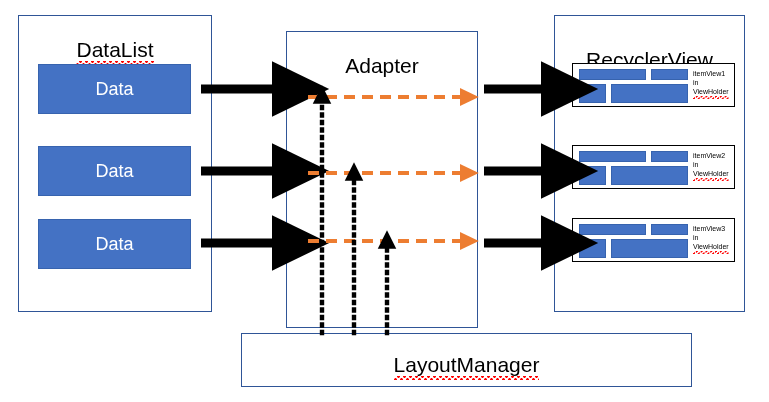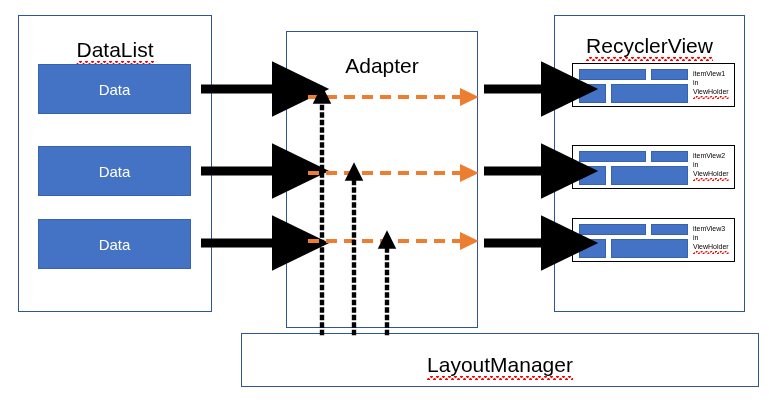--- a/index.html
+++ b/index.html
@@ -57,21 +57,21 @@
   
   .data-block {
     position: absolute;
     box-sizing: border-box;
     background: #4472C4;
     border: 1px solid #3763AE;
     display: flex;
     align-items: center;
     justify-content: center;
     color: #ffffff;
-    font-size: 15px;
+    font-size: 18px;
   }
 
   
   .item-card {
     position: absolute;
     box-sizing: border-box;
     border: 1.6px solid #000000;
     background: #ffffff;
   }
   .iv-bar {
@@ -126,21 +126,21 @@
     <span>Data</span>
   </div>
 
   <div class="panel" style="left:286px; top:31px; width:192px; height:297px;">
     <div class="panel-title" style="top:8px;">
       <span>Adapter</span>
     </div>
   </div>
 
   <div class="panel" style="left:554px; top:15px; width:191px; height:297px;">
-    <div class="panel-title" style="top:4px;">
+    <div class="panel-title" style="top:18px;">
       <span class="squiggle">RecyclerView</span>
     </div>
   </div>
 
   <div class="item-card" style="left:572px; top:63px; width:163px; height:44px;">
     <div class="iv-bar" style="left:6px;  top:5px;  width:67px; height:11px;"></div>
     <div class="iv-bar" style="left:78px; top:5px;  width:37px; height:11px;"></div>
     <div class="iv-bar" style="left:6px;  top:20px; width:27px; height:19px;"></div>
     <div class="iv-bar" style="left:38px; top:20px; width:77px; height:19px;"></div>
     <div class="iv-label" style="left:120px; top:5px;">
@@ -167,21 +167,21 @@
     <div class="iv-bar" style="left:78px; top:5px;  width:37px; height:11px;"></div>
     <div class="iv-bar" style="left:6px;  top:20px; width:27px; height:19px;"></div>
     <div class="iv-bar" style="left:38px; top:20px; width:77px; height:19px;"></div>
     <div class="iv-label" style="left:120px; top:5px;">
       <div>itemView3</div>
       <div>in</div>
       <div><span class="squiggle">ViewHolder</span></div>
     </div>
   </div>
 
-  <div class="panel" style="left:241px; top:333px; width:518px; height:54px;">
+  <div class="panel" style="left:241px; top:333px; width:451px; height:54px;">
     <div class="panel-title" style="top:5px;">
       <span class="squiggle">LayoutManager</span>
     </div>
   </div>
 
   <svg id="arrows" viewBox="0 0 769 402">
     <defs>
       <marker id="blkhead" markerWidth="7" markerHeight="7" refX="0.6" refY="3.5" orient="auto" markerUnits="strokeWidth">
         <path d="M0,0.4 L6.4,3.5 L0,6.6 z" fill="#000000"></path>
       </marker>

